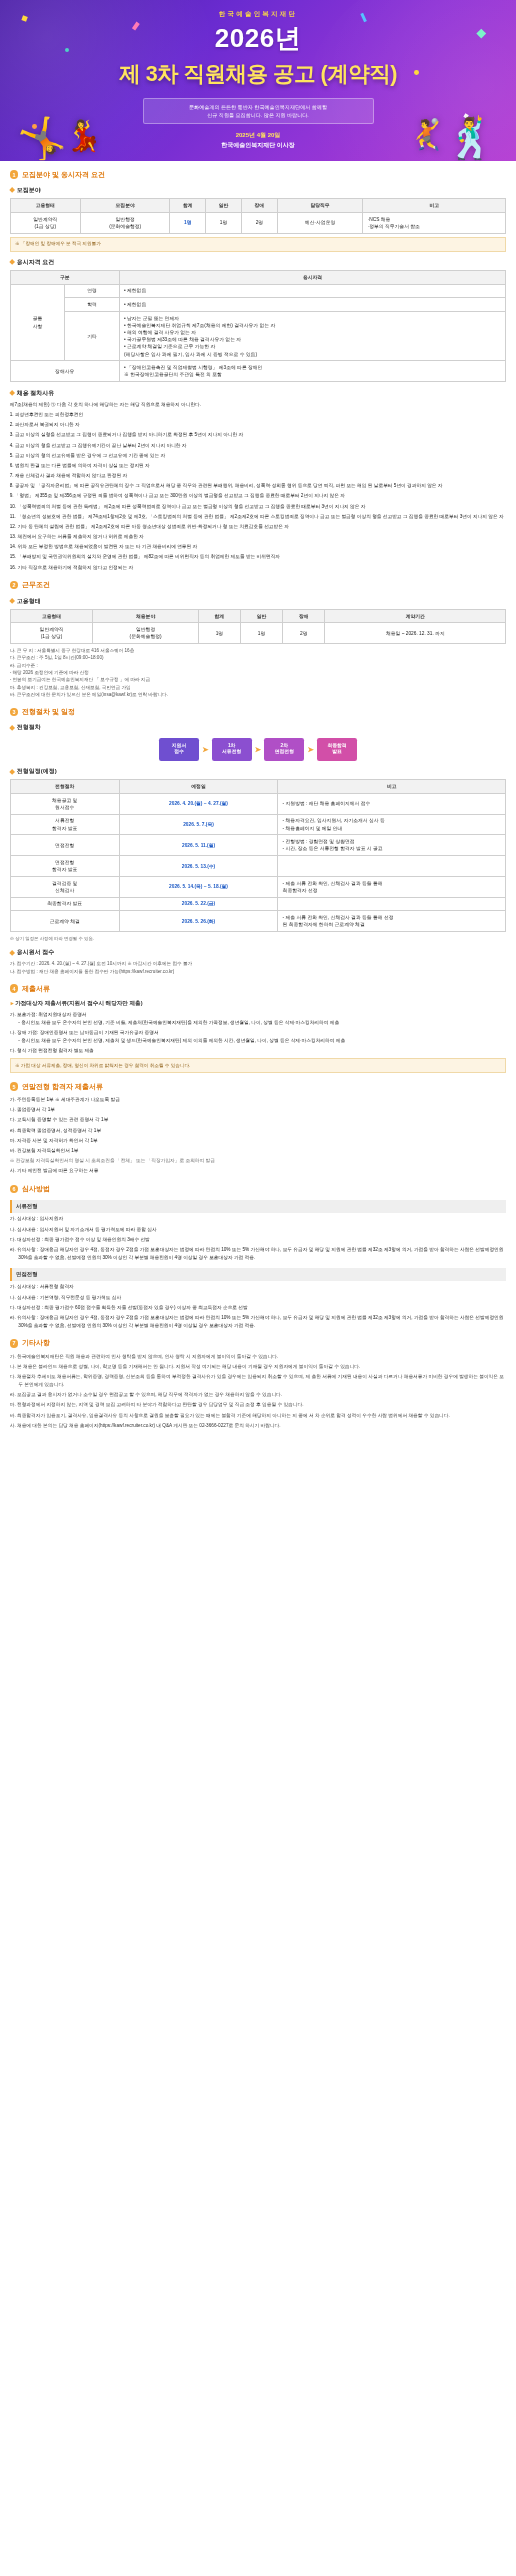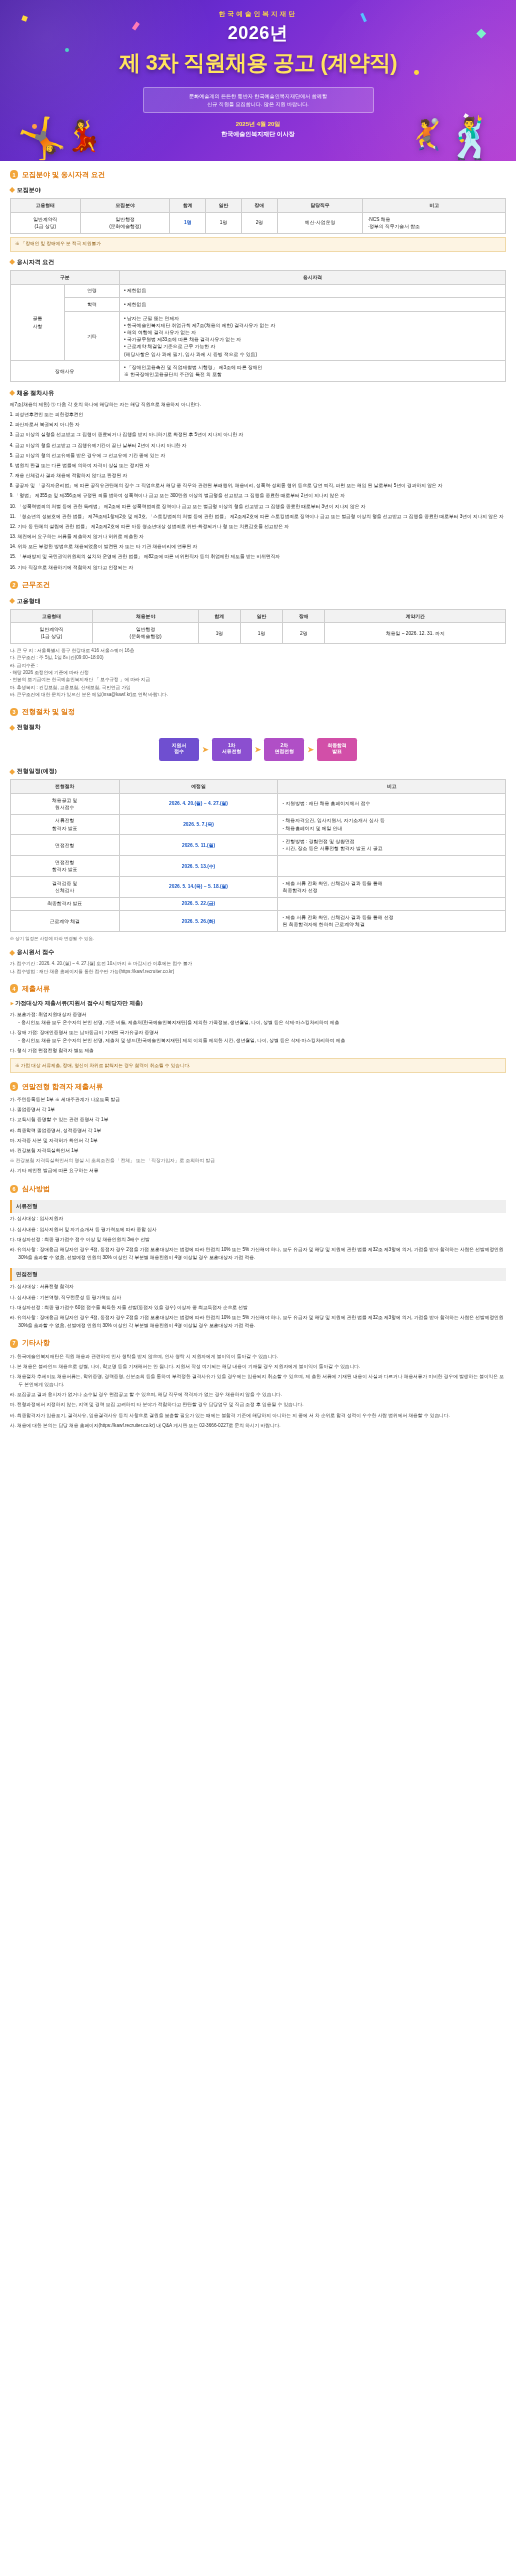--- a/index.html
+++ b/index.html
@@ -40,21 +40,21 @@
   }
   .hero-inner { position: relative; z-index: 3; text-align: center; padding-top: 9.7px; }
   .hero-org {
     color: #f6d54a;
     font-size: 6.5px;
     letter-spacing: 2.2px;
     font-weight: bold;
   }
   .hero-year {
     color: #ffffff;
-    font-size: 18px;
+    font-size: 26px;
     font-weight: bold;
     letter-spacing: 0.5px;
     margin-top: 2.2px;
     text-shadow: 0 1.1px 3.2px rgba(0,0,0,0.25);
   }
   .hero-title {
     margin-top: 3.2px;
     font-size: 21.5px;
     font-weight: bold;
     color: #ffe45e;

